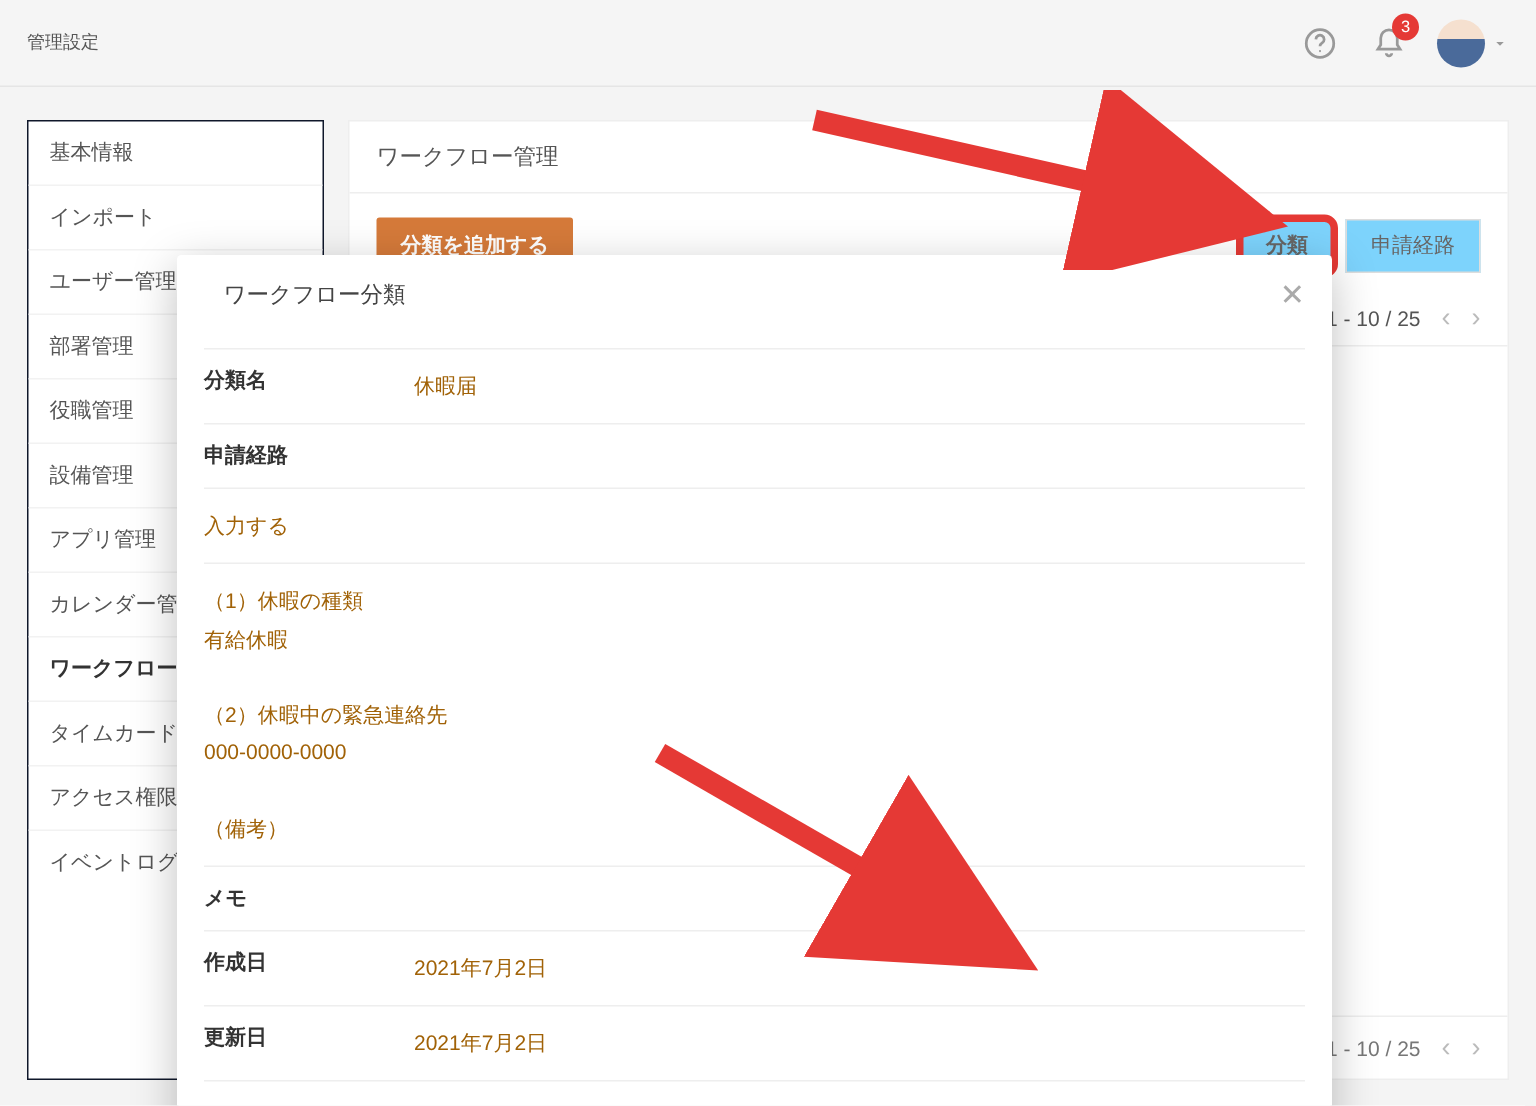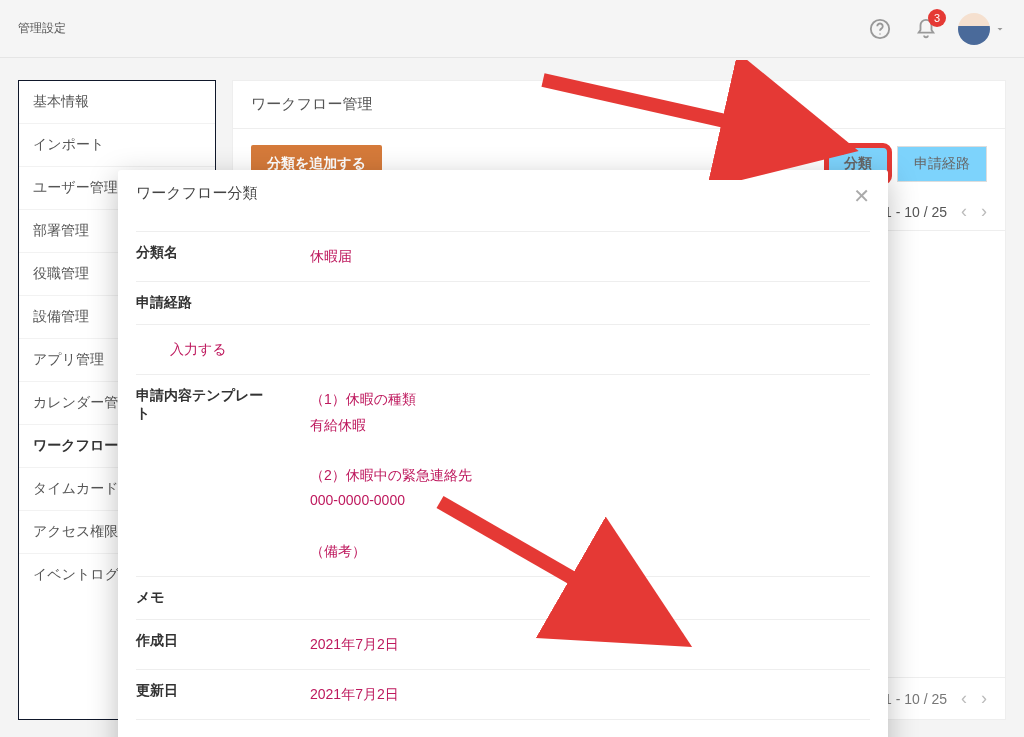--- a/index.html
+++ b/index.html
@@ -177,22 +177,23 @@
     left: 118px;
     top: 170px;
     width: 770px;
     background: #fff;
     border-radius: 3px;
     box-shadow: 0 8px 30px rgba(0,0,0,.25);
     z-index: 50;
   }
   .modal-head {
     display: flex;
-    align-items: flex-start;
+    align-items: center;
     padding: 14px 18px 12px;
+    margin-left: 13px;
   }
   .modal-title {
     font-size: 15px;
     color: #444;
     flex: 1;
   }
   .modal-close {
     color: #aaa;
     font-size: 20px;
     cursor: pointer;
@@ -207,24 +208,23 @@
     font-size: 14px;
   }
   .detail-row:first-child { border-top: 1px solid #eee; }
   .detail-label {
     width: 140px;
     font-weight: 700;
     color: #333;
     flex-shrink: 0;
   }
   .detail-value {
-    color: #be185d;
+    color: #a16207;
     white-space: pre-line;
     line-height: 1.8;
-    margin-left: 34px;
   }
   .modal-foot {
     display: flex;
     justify-content: flex-end;
     gap: 14px;
     padding: 14px 18px 16px;
     align-items: center;
   }
   .foot-link {
     color: #666;
@@ -341,21 +341,20 @@
       <div class="detail-value">休暇届</div>
     </div>
     <div class="detail-row">
       <div class="detail-label">申請経路</div>
       <div class="detail-value"></div>
     </div>
     <div class="detail-row">
       <div class="detail-value">入力する</div>
     </div>
     <div class="detail-row">
-      <div class="detail-label">申請内容テンプレート</div>
       <div class="detail-value">（1）休暇の種類
 有給休暇
 
 （2）休暇中の緊急連絡先
 000-0000-0000
 
 （備考）</div>
     </div>
     <div class="detail-row">
       <div class="detail-label">メモ</div>

